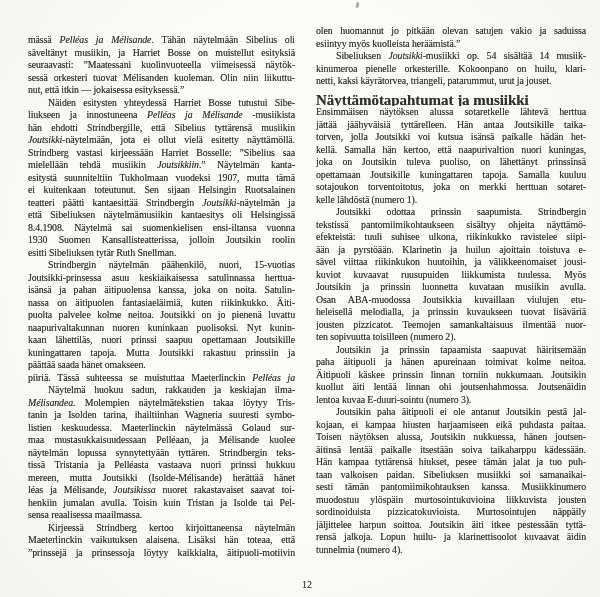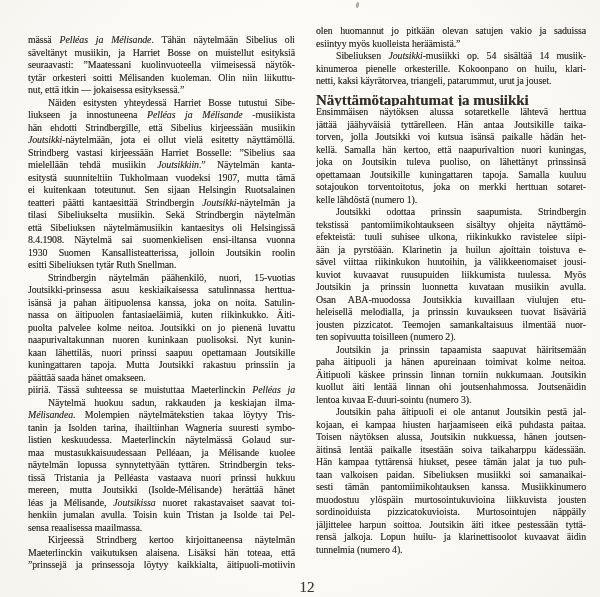--- a/index.html
+++ b/index.html
@@ -39,21 +39,21 @@
     letter-spacing: -0.05px;
   }
   .gap { height: 6px; }
   .line i { font-style: italic; }
   .page-number {
     position: absolute;
     top: 579px;
     left: 28px;
     width: 558px;
     text-align: center;
-    font-size: 15px;
+    font-size: 10px;
     color: #3a362f;
     text-shadow: 0 0 0.35px rgba(50,45,38,0.5);
   }
   .scan-artifact {
     position: absolute;
     left: 356px; top: 2px;
     width: 3px; height: 6px;
     background: rgba(95,90,82,0.5);
     border-radius: 45%;
     transform: rotate(14deg);
@@ -61,32 +61,31 @@
 </style>
 </head>
 <body>
 
 <div class="scan-artifact"></div>
 
 <div id="col-left" class="column">
     <div class="line">mässä <i>Pelléas ja Mélisande</i>. Tähän näytelmään Sibelius oli</div>
     <div class="line">säveltänyt musiikin, ja Harriet Bosse on muistellut esityksiä</div>
     <div class="line">seuraavasti: ”Maatessani kuolinvuoteella viimeisessä näytök-</div>
-    <div class="line">tytär orkesteri soitti Mélisanden kuoleman. Olin niin liikuttu-</div>
+    <div class="line">sessä orkesteri tuovat Mélisanden kuoleman. Olin niin liikuttu-</div>
     <div class="line end">nut, että itkin — jokaisessa esityksessä.”</div>
     <div class="line indent">Näiden esitysten yhteydessä Harriet Bosse tutustui Sibe-</div>
     <div class="line">liukseen ja innostuneena <i>Pelléas ja Mélisande</i> -musiikista</div>
-    <div class="line">hän ehdotti Strindbergille, että Sibelius kirjeessään musiikin</div>
+    <div class="line">hän ehdotti Strindbergille, että Sibelius tyttärensä musiikin</div>
     <div class="line"><i>Joutsikki</i>-näytelmään, jota ei ollut vielä esitetty näyttämöllä.</div>
     <div class="line">Strindberg vastasi kirjeessään Harriet Bosselle: ”Sibelius saa</div>
     <div class="line">mielellään tehdä musiikin <i>Joutsikkiin</i>.” Näytelmän kanta-</div>
     <div class="line">esitystä suunniteltiin Tukholmaan vuodeksi 1907, mutta tämä</div>
     <div class="line">ei kuitenkaan toteutunut. Sen sijaan Helsingin Ruotsalainen</div>
     <div class="line">teatteri päätti kantaesittää Strindbergin <i>Joutsikki</i>-näytelmän ja</div>
-    <div class="line">tilasi Sibeliukselta musiikin. Sekä Strindbergin näytelmän</div>
     <div class="line">että Sibeliuksen näytelmämusiikin kantaesitys oli Helsingissä</div>
     <div class="line">8.4.1908. Näytelmä sai suomenkielisen ensi-iltansa vuonna</div>
     <div class="line">1930 Suomen Kansallisteatterissa, jolloin Joutsikin roolin</div>
     <div class="line end">esitti Sibeliuksen tytär Ruth Snellman.</div>
     <div class="line indent">Strindbergin näytelmän päähenkilö, nuori, 15-vuotias</div>
     <div class="line">Joutsikki-prinsessa asuu keskiaikaisessa satulinnassa herttua-</div>
     <div class="line">isänsä ja pahan äitipuolensa kanssa, joka on noita. Satulin-</div>
     <div class="line">nassa on äitipuolen fantasiaeläimiä, kuten riikinkukko. Äiti-</div>
     <div class="line">puolta palvelee kolme neitoa. Joutsikki on jo pienenä luvattu</div>
     <div class="line">naapurivaltakunnan nuoren kuninkaan puolisoksi. Nyt kunin-</div>

